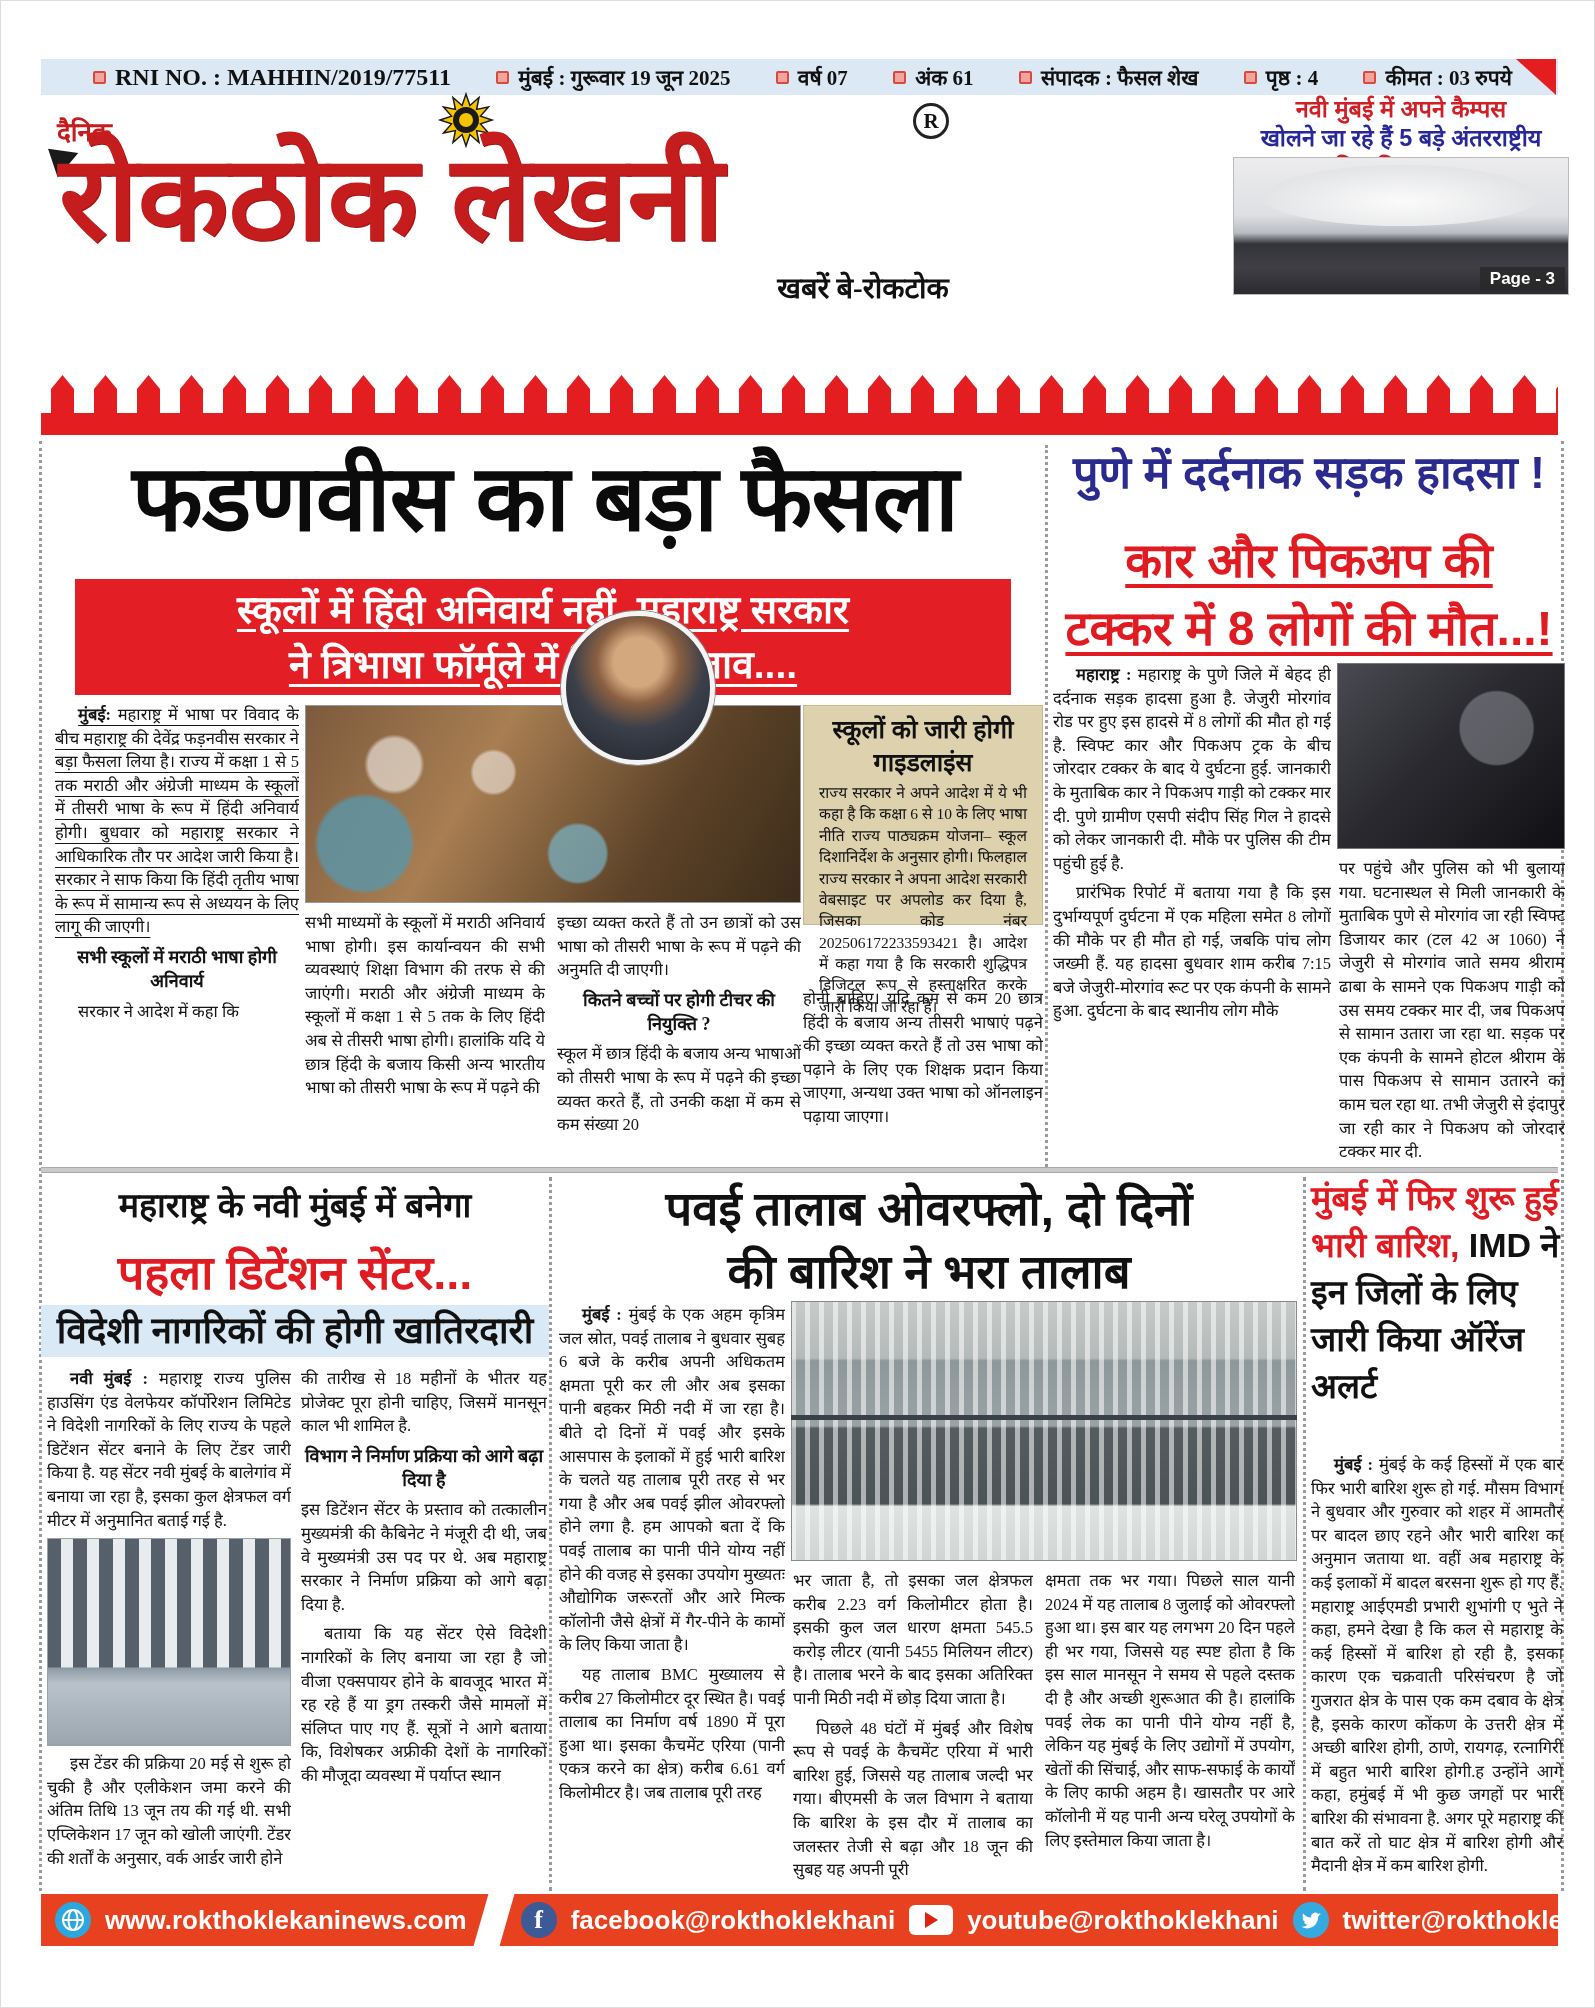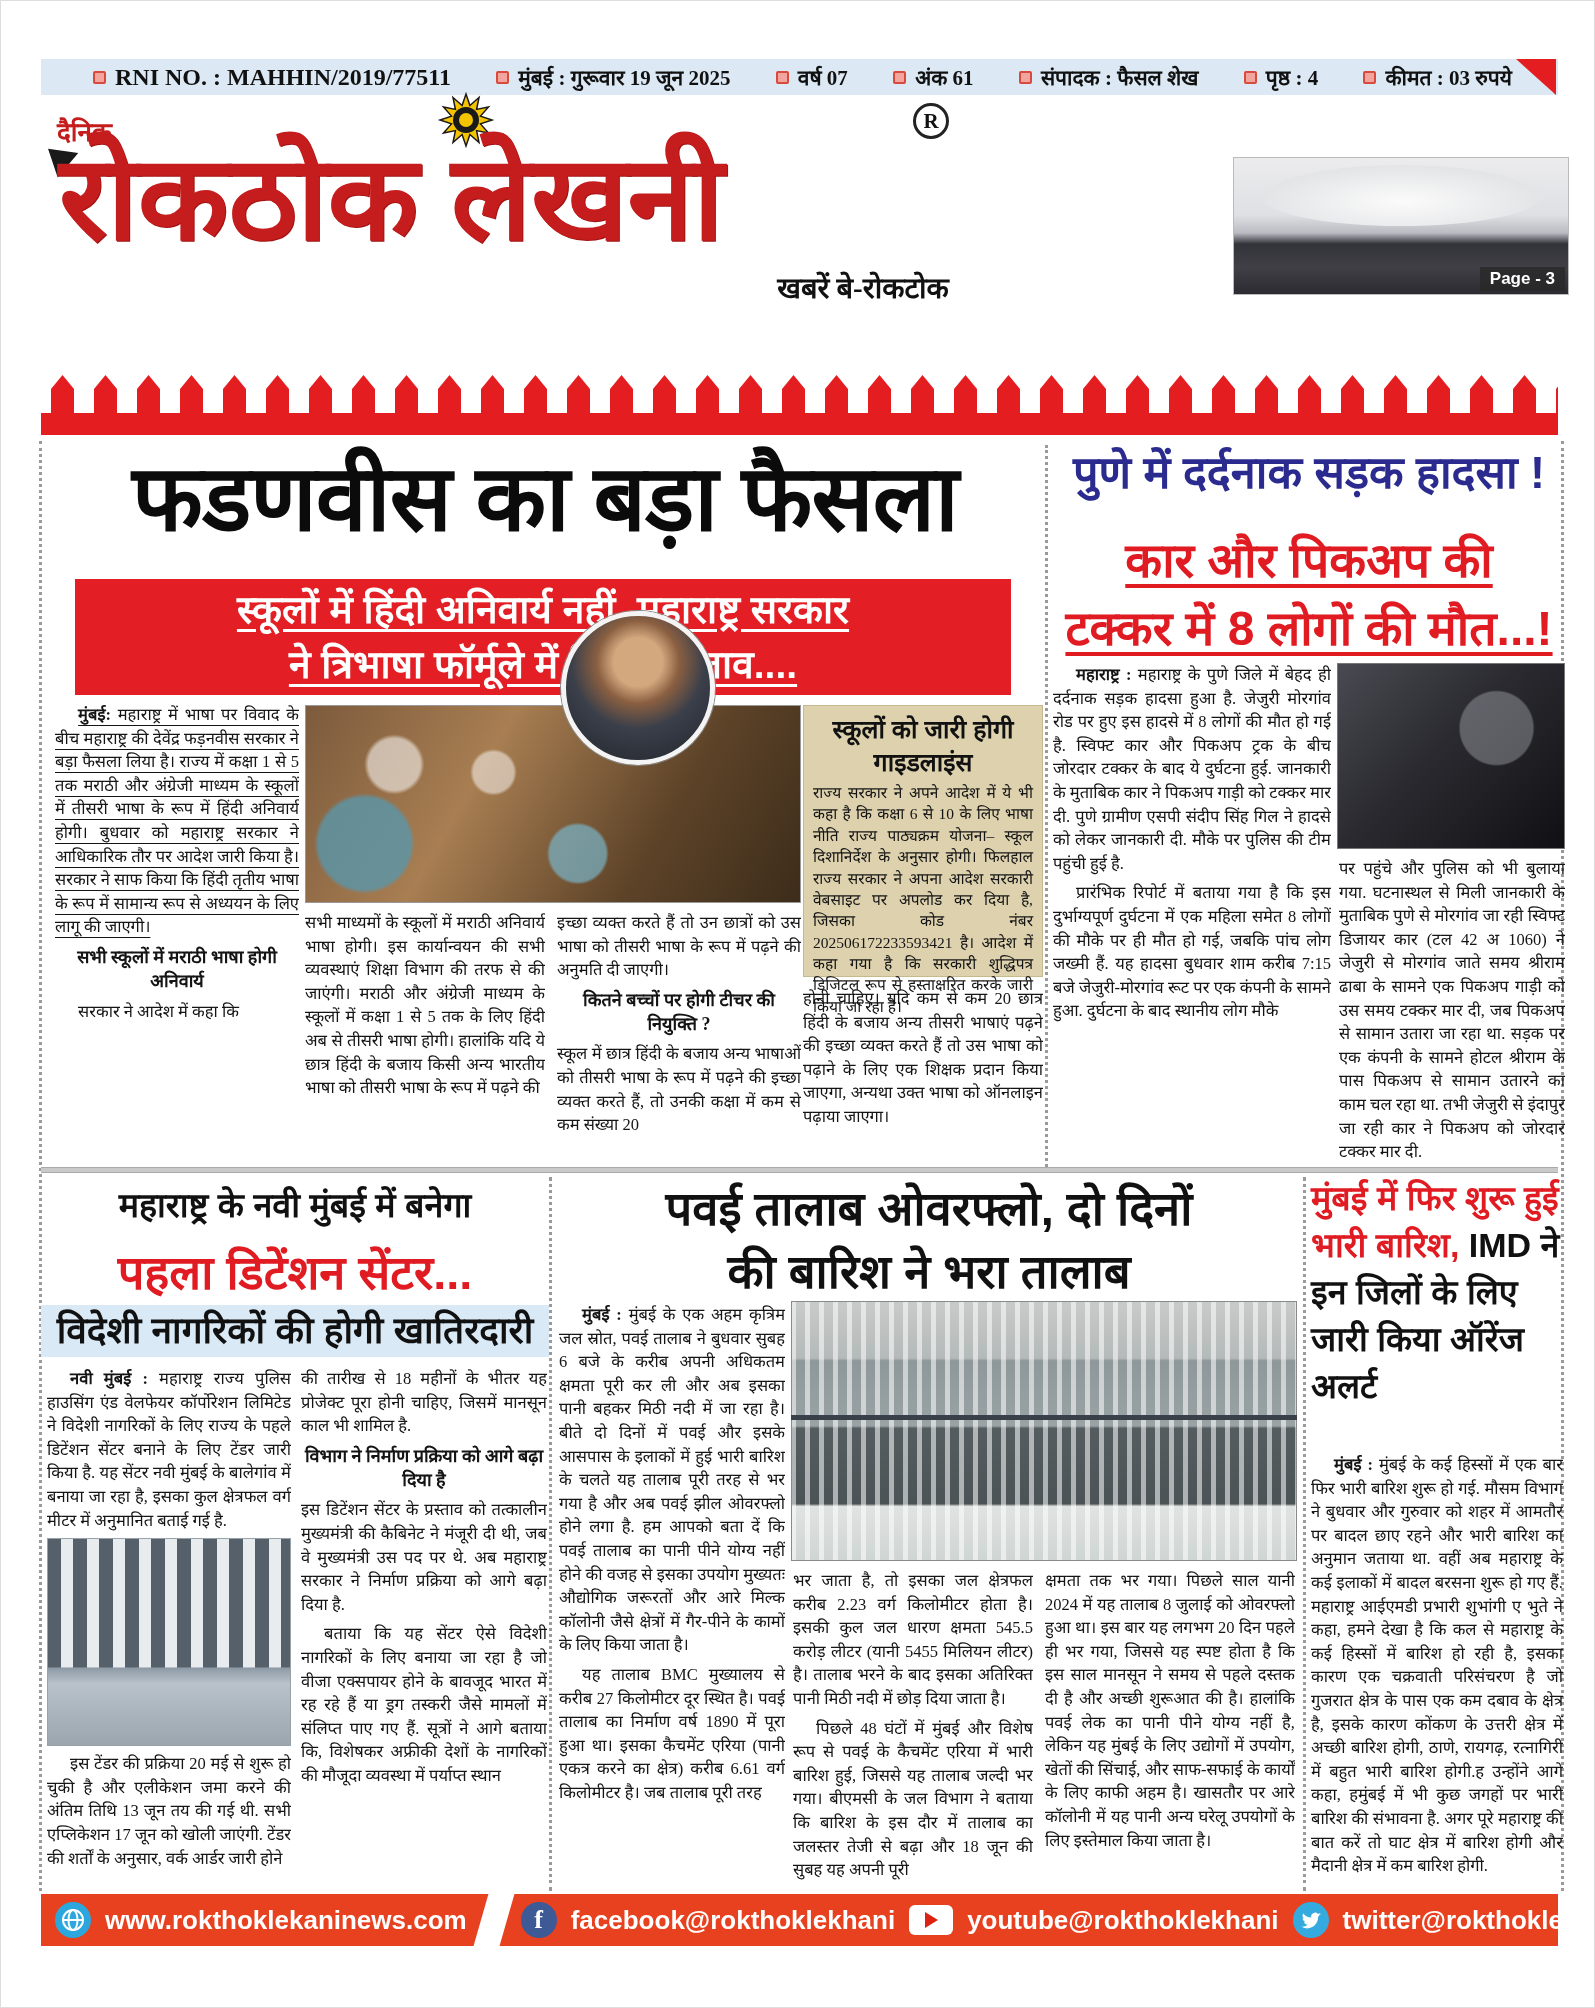--- a/index.html
+++ b/index.html
@@ -55,21 +55,21 @@
      background:
        radial-gradient(circle at 18% 30%,rgba(255,255,255,.55) 0 6%,transparent 7%),
        radial-gradient(circle at 38% 34%,rgba(255,255,255,.5) 0 6%,transparent 7%),
        radial-gradient(circle at 12% 70%,rgba(90,150,170,.8) 0 10%,transparent 11%),
        radial-gradient(circle at 55% 75%,rgba(120,180,200,.7) 0 9%,transparent 10%),
        linear-gradient(120deg,#7c5a3c 0%,#a87e52 35%,#5d4328 70%,#3c2c1a 100%);
      box-shadow:inset 0 0 0 1px #999}
   .fadnavis{left:560px;top:610px;width:154px;height:154px;border-radius:50%;border:5px solid #f4f4f4;
      background:radial-gradient(circle at 50% 32%,#d3a87e 0 20%,#8a5f41 34%,#3a3f4a 55%,#22242b 100%);
      box-shadow:0 0 0 1px #888;z-index:6}
-  .gbox{left:802px;top:704px;width:240px;height:272px;background:#ddd1ae;padding:8px 10px;
+  .gbox{left:802px;top:704px;width:240px;height:220px;background:#ddd1ae;padding:8px 16px;
         box-shadow:inset 0 0 0 1px #c6b98f}
   .gbox h3{text-align:center;font-weight:900;font-size:25px;line-height:1.3;
            font-family:"Liberation Sans","DejaVu Sans",sans-serif;margin-bottom:4px}
   .gbox .bt{font-weight:normal;font-size:15.5px;line-height:1.38}
   
   .pune-head{left:1048px;top:444px;width:520px;text-align:center;color:#2b2b8f;
              font-weight:900;font-size:45px;line-height:1.25;
              font-family:"Liberation Sans","DejaVu Sans",sans-serif}
   .pune-sub{left:1048px;top:526px;width:520px;text-align:center;color:#e01b22;font-weight:900;
             font-size:48px;line-height:1.42;font-family:"Liberation Sans","DejaVu Sans",sans-serif}
@@ -166,20 +166,25 @@
     <g transform="translate(35,33)">
       <polygon fill="#f5c400" stroke="#1a1a1a" stroke-width="1.5" points="26,0 14.5,3.9 22.5,13 10.6,10.6 13,22.5 3.9,14.5 0,26 -3.9,14.5 -13,22.5 -10.6,10.6 -22.5,13 -14.5,3.9 -26,0 -14.5,-3.9 -22.5,-13 -10.6,-10.6 -13,-22.5 -3.9,-14.5 0,-26 3.9,-14.5 13,-22.5 10.6,-10.6 22.5,-13 14.5,-3.9"></polygon>
       <circle r="13" fill="#1a1a1a"></circle>
         <circle r="7" fill="#f5c400"></circle>
     </g>
   </svg>
   <div class="abs mast-title" style="z-index:2">रोकठोक लेखनी</div>
   <div class="abs regR">R</div>
   <div class="abs tagline">खबरें बे-रोकटोक</div>
 
+  <div class="abs promo">
+    <div class="l1">नवी मुंबई में अपने कैम्पस</div>
+    <div class="l2">खोलने जा रहे हैं 5 बड़े अंतरराष्ट्रीय</div>
+    <div class="l3">विश्वविद्यालय...</div>
+  </div>
   <div class="abs campus">
     <div class="canopy"></div>
     <div class="pagebadge">Page - 3</div>
   </div>
 
   <svg class="abs" style="left:40px;top:372px" width="1517" height="62">
     <defs>
       <pattern id="crn" width="43" height="62" patternUnits="userSpaceOnUse">
         <rect x="0" y="40" width="43" height="22" fill="#e41e20"></rect>
         <polygon points="10,42 10,16 21.5,2 33,16 33,42" fill="#e41e20"></polygon>

